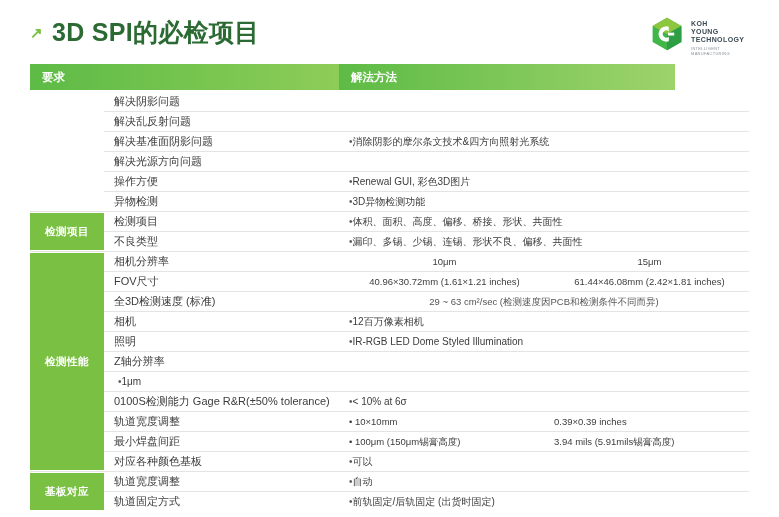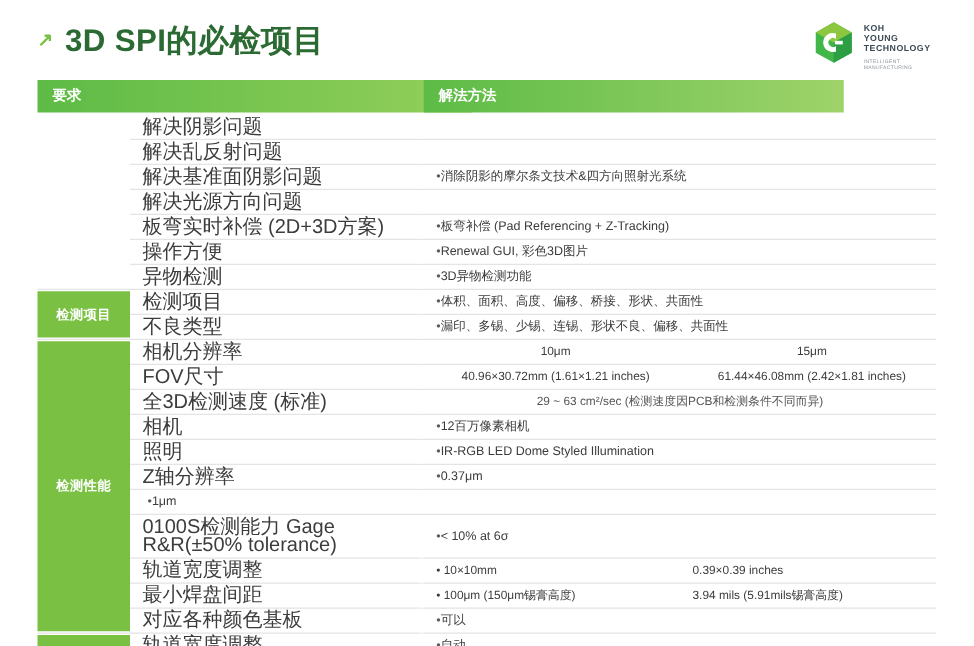--- a/index.html
+++ b/index.html
@@ -125,21 +125,21 @@
   .row {
     display: flex;
     align-items: stretch;
     border-bottom: 1px solid #e4e4e4;
     min-height: 17px;
   }
   .req {
     flex: 1 1 auto;
     box-sizing: border-box;
     padding: 2px 4px 2px 10px;
-    font-size: 16px;
+    font-size: 11px;
     color: #3c3c3c;
     line-height: 15px;
     display: flex;
     align-items: center;
   }
   .divider-col {
     flex: 0 0 4px;
     background: #ffffff;
   }
   .sol {
@@ -264,25 +264,20 @@
           <div class="divider-col"></div>
           <div class="sol bullet">消除阴影的摩尔条文技术&amp;四方向照射光系统</div>
         </div>
 
         <div class="row">
           <div class="req">解决光源方向问题</div>
           <div class="divider-col"></div>
           <div class="sol"></div>
         </div>
 
-        <div class="row">
-          <div class="req">板弯实时补偿 (2D+3D方案)</div>
-          <div class="divider-col"></div>
-          <div class="sol bullet">板弯补偿 (Pad Referencing + Z-Tracking)</div>
-        </div>
 
         <div class="row">
           <div class="req">操作方便</div>
           <div class="divider-col"></div>
           <div class="sol bullet">Renewal GUI, 彩色3D图片</div>
         </div>
 
         <div class="row">
           <div class="req">异物检测</div>
           <div class="divider-col"></div>
@@ -349,21 +344,20 @@
 
         <div class="row">
           <div class="req">照明</div>
           <div class="divider-col"></div>
           <div class="sol bullet">IR-RGB LED Dome Styled Illumination</div>
         </div>
 
         <div class="row">
           <div class="req">Z轴分辨率</div>
           <div class="divider-col"></div>
-          <div class="sol bullet">0.37μm</div>
         </div>
 
         <div class="row">
           <div class="divider-col"></div>
           <div class="sol bullet">1μm</div>
         </div>
 
         <div class="row">
           <div class="req">0100S检测能力 Gage R&amp;R(±50% tolerance)</div>
           <div class="divider-col"></div>

